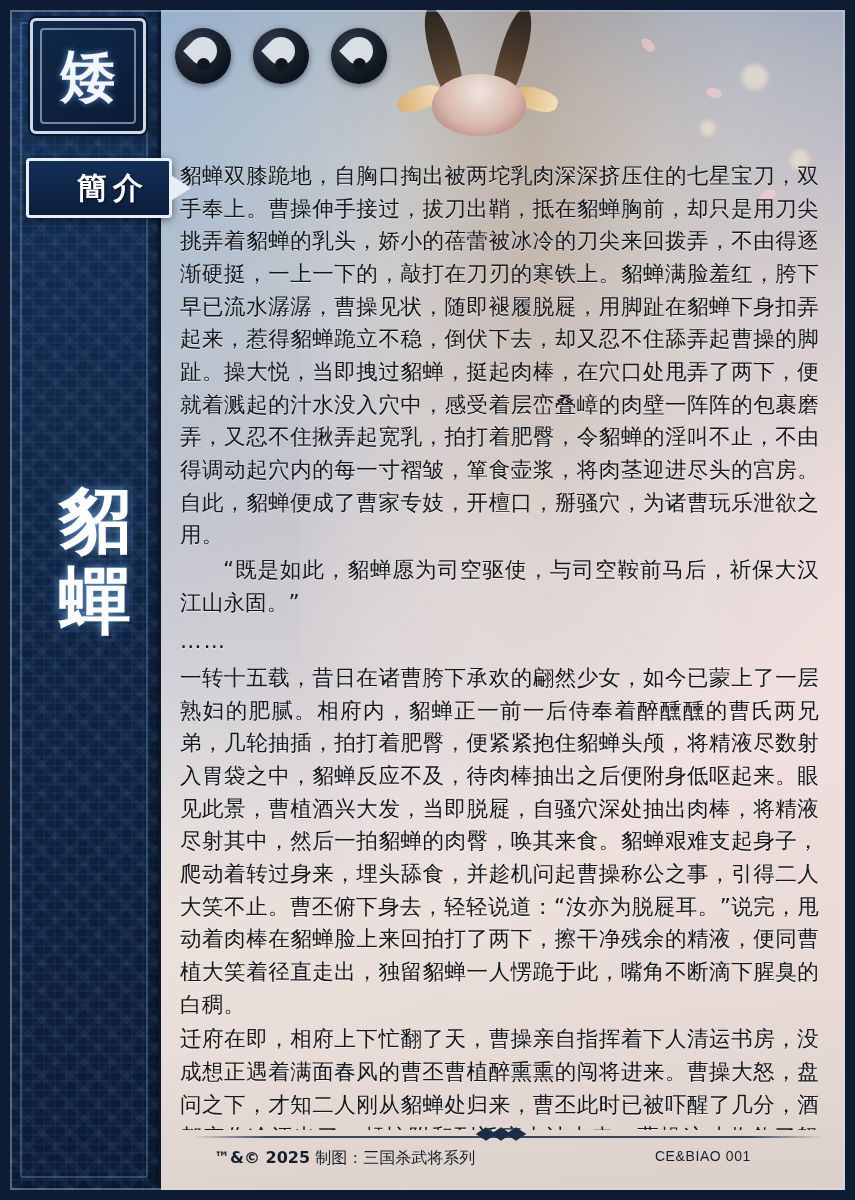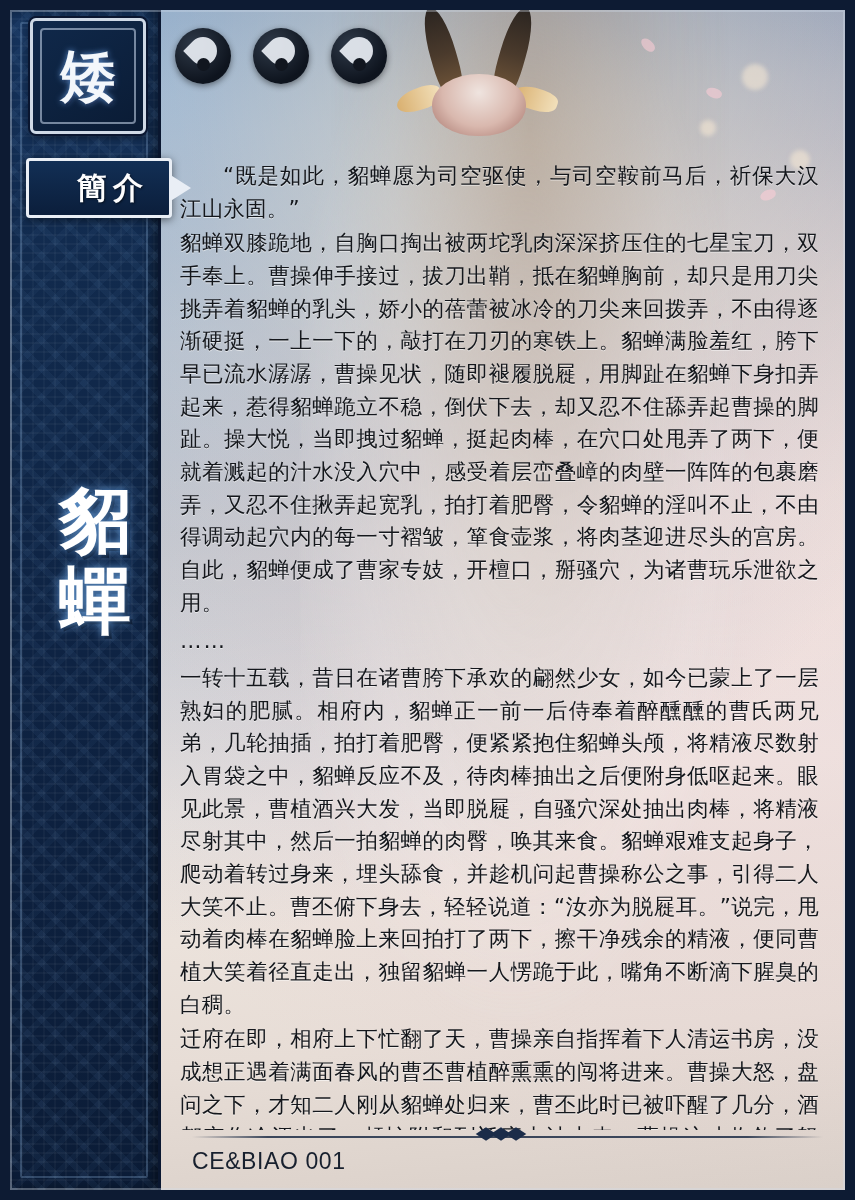--- a/index.html
+++ b/index.html
@@ -339,21 +339,21 @@
     font-family: "DejaVu Sans", "Liberation Sans", sans-serif;
     font-size: 16px;
     color: #17202e;
     max-width: 360px;
     line-height: 1.25;
     margin-left: 22px;
   }
   .footer-left b { font-weight: bold; }
   .footer-right {
     font-family: "Liberation Sans", sans-serif;
-    font-size: 23px;
+    font-size: 14px;
     letter-spacing: 0.6px;
     color: #17202e;
     margin-right: 72px;
   }
 
   
   .bokeh {
     position: absolute;
     border-radius: 50%;
     background: rgba(255,240,215,0.5);
@@ -398,34 +398,38 @@
     <div class="seal-inner">
       <span class="seal-char">矮</span>
     </div>
   </div>
 
   <div class="intro-tag">
     <span class="intro-tag-text">簡介</span>
   </div>
 
   <div class="text-panel">
+    <p class="para">貂蝉双膝跪地，自胸口掏出被两坨乳肉深深挤压住的七星宝刀，双手奉上。曹操伸手接过，拔刀出鞘，抵在貂蝉胸前，却只是用刀尖挑弄着貂蝉的乳头，娇小的蓓蕾被冰冷的刀尖来回拨弄，不由得逐渐硬挺，一上一下的，敲打在刀刃的寒铁上。貂蝉满脸羞红，胯下早已流水潺潺，曹操见状，随即褪履脱屣，用脚趾在貂蝉下身扣弄起来，惹得貂蝉跪立不稳，倒伏下去，却又忍不住舔弄起曹操的脚趾。操大悦，当即拽过貂蝉，挺起肉棒，在穴口处甩弄了两下，便就着溅起的汁水没入穴中，感受着层峦叠嶂的肉壁一阵阵的包裹磨弄，又忍不住揪弄起宽乳，拍打着肥臀，令貂蝉的淫叫不止，不由得调动起穴内的每一寸褶皱，箪食壶浆，将肉茎迎进尽头的宫房。自此，貂蝉便成了曹家专妓，开檀口，掰骚穴，为诸曹玩乐泄欲之用。</p>
     <p class="para indent">“既是如此，貂蝉愿为司空驱使，与司空鞍前马后，祈保大汉江山永固。”</p>
-    <p class="para">貂蝉双膝跪地，自胸口掏出被两坨乳肉深深挤压住的七星宝刀，双手奉上。曹操伸手接过，拔刀出鞘，抵在貂蝉胸前，却只是用刀尖挑弄着貂蝉的乳头，娇小的蓓蕾被冰冷的刀尖来回拨弄，不由得逐渐硬挺，一上一下的，敲打在刀刃的寒铁上。貂蝉满脸羞红，胯下早已流水潺潺，曹操见状，随即褪履脱屣，用脚趾在貂蝉下身扣弄起来，惹得貂蝉跪立不稳，倒伏下去，却又忍不住舔弄起曹操的脚趾。操大悦，当即拽过貂蝉，挺起肉棒，在穴口处甩弄了两下，便就着溅起的汁水没入穴中，感受着层峦叠嶂的肉壁一阵阵的包裹磨弄，又忍不住揪弄起宽乳，拍打着肥臀，令貂蝉的淫叫不止，不由得调动起穴内的每一寸褶皱，箪食壶浆，将肉茎迎进尽头的宫房。自此，貂蝉便成了曹家专妓，开檀口，掰骚穴，为诸曹玩乐泄欲之用。</p>
     <p class="para ellipsis">……</p>
     <p class="para">一转十五载，昔日在诸曹胯下承欢的翩然少女，如今已蒙上了一层熟妇的肥腻。相府内，貂蝉正一前一后侍奉着醉醺醺的曹氏两兄弟，几轮抽插，拍打着肥臀，便紧紧抱住貂蝉头颅，将精液尽数射入胃袋之中，貂蝉反应不及，待肉棒抽出之后便附身低呕起来。眼见此景，曹植酒兴大发，当即脱屣，自骚穴深处抽出肉棒，将精液尽射其中，然后一拍貂蝉的肉臀，唤其来食。貂蝉艰难支起身子，爬动着转过身来，埋头舔食，并趁机问起曹操称公之事，引得二人大笑不止。曹丕俯下身去，轻轻说道：“汝亦为脱屣耳。”说完，甩动着肉棒在貂蝉脸上来回拍打了两下，擦干净残余的精液，便同曹植大笑着径直走出，独留貂蝉一人愣跪于此，嘴角不断滴下腥臭的白稠。</p>
     <p class="para">迁府在即，相府上下忙翻了天，曹操亲自指挥着下人清运书房，没成想正遇着满面春风的曹丕曹植醉熏熏的闯将进来。曹操大怒，盘问之下，才知二人刚从貂蝉处归来，曹丕此时已被吓醒了几分，酒都变作冷汗出了，赶忙附和到迁府大计上来，曹操这才收敛了怒气，随即问起貂蝉的情况。曹植却依旧醉眼朦胧，嘻笑道：“貂蝉已经随着清风，化成了一片白云。”</p>
   </div>
 
   <div class="footer">
     <div class="footer-rule"></div>
     <div class="footer-diamonds">
       <span class="dia"></span>
       <span class="dia"></span>
       <span class="dia"></span>
     </div>
     <div class="footer-row">
+      <div class="footer-left">
+        <b>™&amp;© 2025</b>
+        <span>制图：三国杀武将系列</span>
+      </div>
       <div class="footer-right">CE&amp;BIAO 001</div>
     </div>
   </div>
 
   <div class="frame-inner"></div>
   <div class="frame-outer"></div>
 </div>
 
 </body></html>

